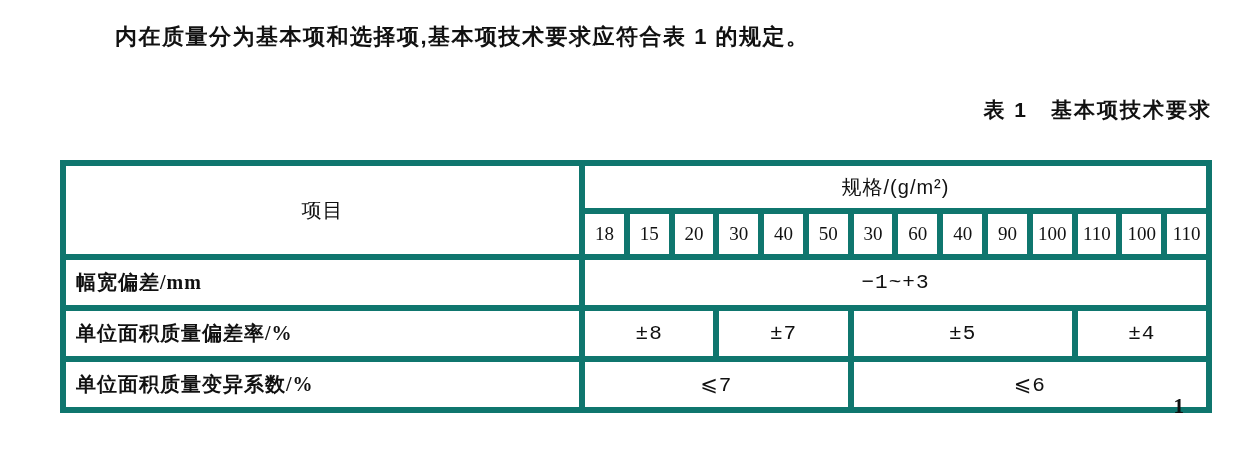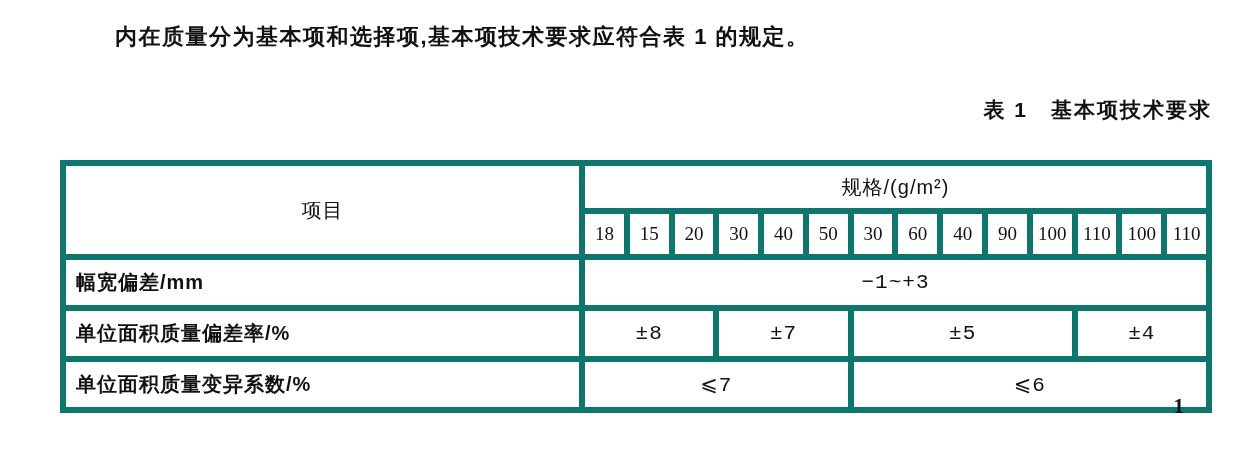--- a/index.html
+++ b/index.html
@@ -72,21 +72,21 @@
     height: 40px;
     font-size: 19px;
     font-family: "Liberation Serif", serif;
     padding: 0 1px;
   }
   .thick-bottom { border-bottom: 3px solid #111111 !important; }
   .row-body td { height: 45px; }
   .row-body .row-label {
     text-align: left;
     padding-left: 10px;
-    font-family: Liberation Sans, sans-serif;
+    font-family: Liberation Serif, serif;
     font-weight: bold;
     font-size: 20px;
     letter-spacing: 1px;
   }
   .row-body .value-cell {
     font-size: 21px;
     font-family: Liberation Mono, monospace;
     letter-spacing: 1px;
   }
   .page-number {

